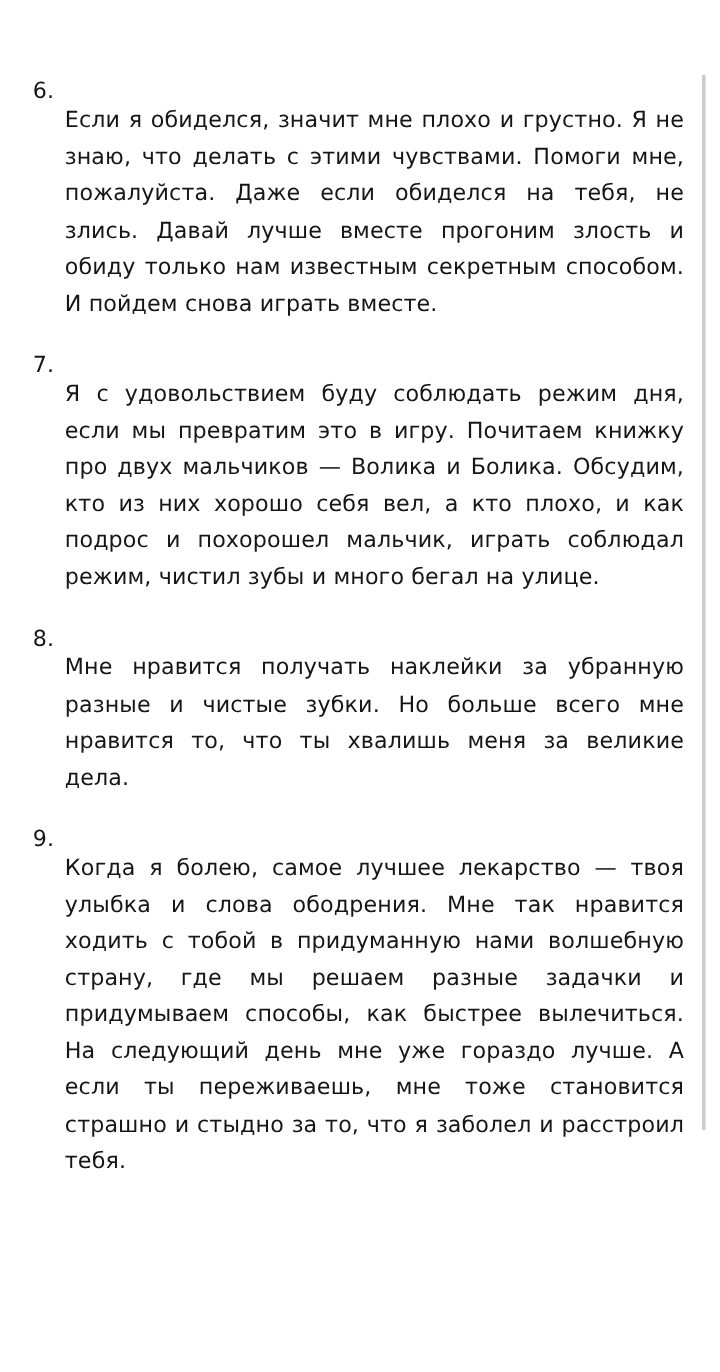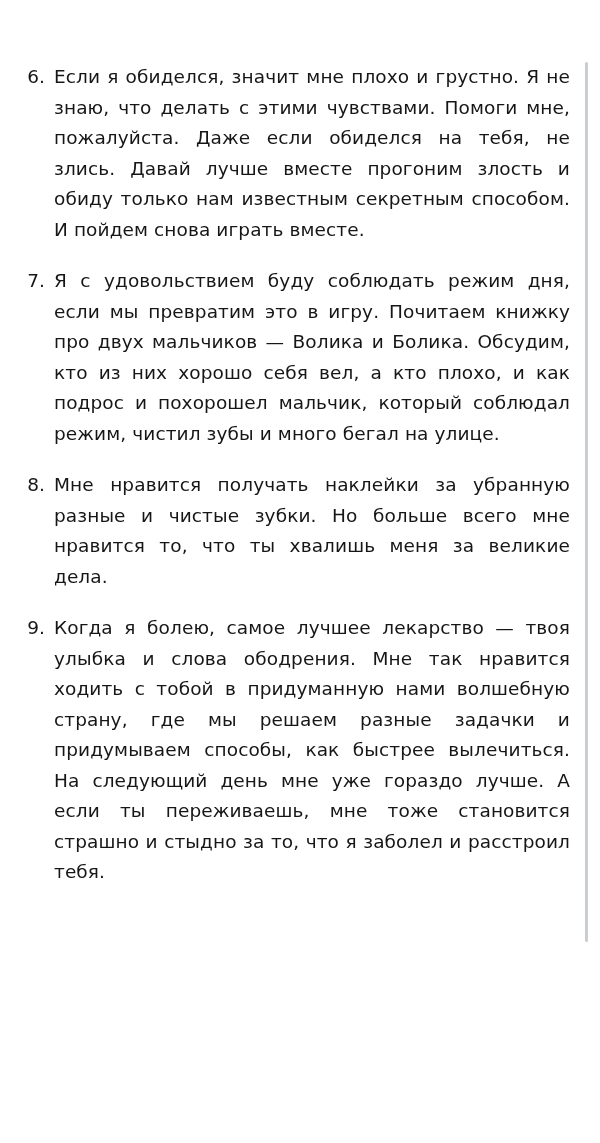--- a/index.html
+++ b/index.html
@@ -53,20 +53,21 @@
   }
   .para {
     flex: 1 1 auto;
     font-size: 18.5px;
     line-height: 30.5px;
     color: #161616;
     text-align: justify;
     text-justify: inter-word;
     hyphens: none;
     letter-spacing: 0.1px;
+    margin-top: 24px;
   }
   .scrollbar-track {
     position: absolute;
     top: 0;
     right: 6px;
     width: 3px;
     height: 1143px;
   }
   .scrollbar-thumb {
     position: absolute;
@@ -86,21 +87,21 @@
   <div class="content">
     <ol class="items">
 
       <li class="item">
         <span class="num">6.</span>
         <span class="para">Если я обиделся, значит мне плохо и грустно. Я не знаю, что делать с этими чувствами. Помоги мне, пожалуйста. Даже если обиделся на тебя, не злись. Давай лучше вместе прогоним злость и обиду только нам известным секретным способом. И пойдем снова играть вместе.</span>
       </li>
 
       <li class="item">
         <span class="num">7.</span>
-        <span class="para">Я с удовольствием буду соблюдать режим дня, если мы превратим это в игру. Почитаем книжку про двух мальчиков — Волика и Болика. Обсудим, кто из них хорошо себя вел, а кто плохо, и как подрос и похорошел мальчик, который соблюдал режим, чистил зубы и много бегал на улице.</span>
+        <span class="para">Я с удовольствием буду соблюдать режим дня, если мы превратим это в игру. Почитаем книжку про двух мальчиков — Волика и Болика. Обсудим, кто из них хорошо себя вел, а кто плохо, и как подрос и похорошел мальчик, играть соблюдал режим, чистил зубы и много бегал на улице.</span>
       </li>
 
       <li class="item">
         <span class="num">8.</span>
         <span class="para">Мне нравится получать наклейки за убранную разные и чистые зубки. Но больше всего мне нравится то, что ты хвалишь меня за великие дела.</span>
       </li>
 
       <li class="item">
         <span class="num">9.</span>
         <span class="para">Когда я болею, самое лучшее лекарство — твоя улыбка и слова ободрения. Мне так нравится ходить с тобой в придуманную нами волшебную страну, где мы решаем разные задачки и придумываем способы, как быстрее вылечиться. На следующий день мне уже гораздо лучше. А если ты переживаешь, мне тоже становится страшно и стыдно за то, что я заболел и расстроил тебя.</span>

